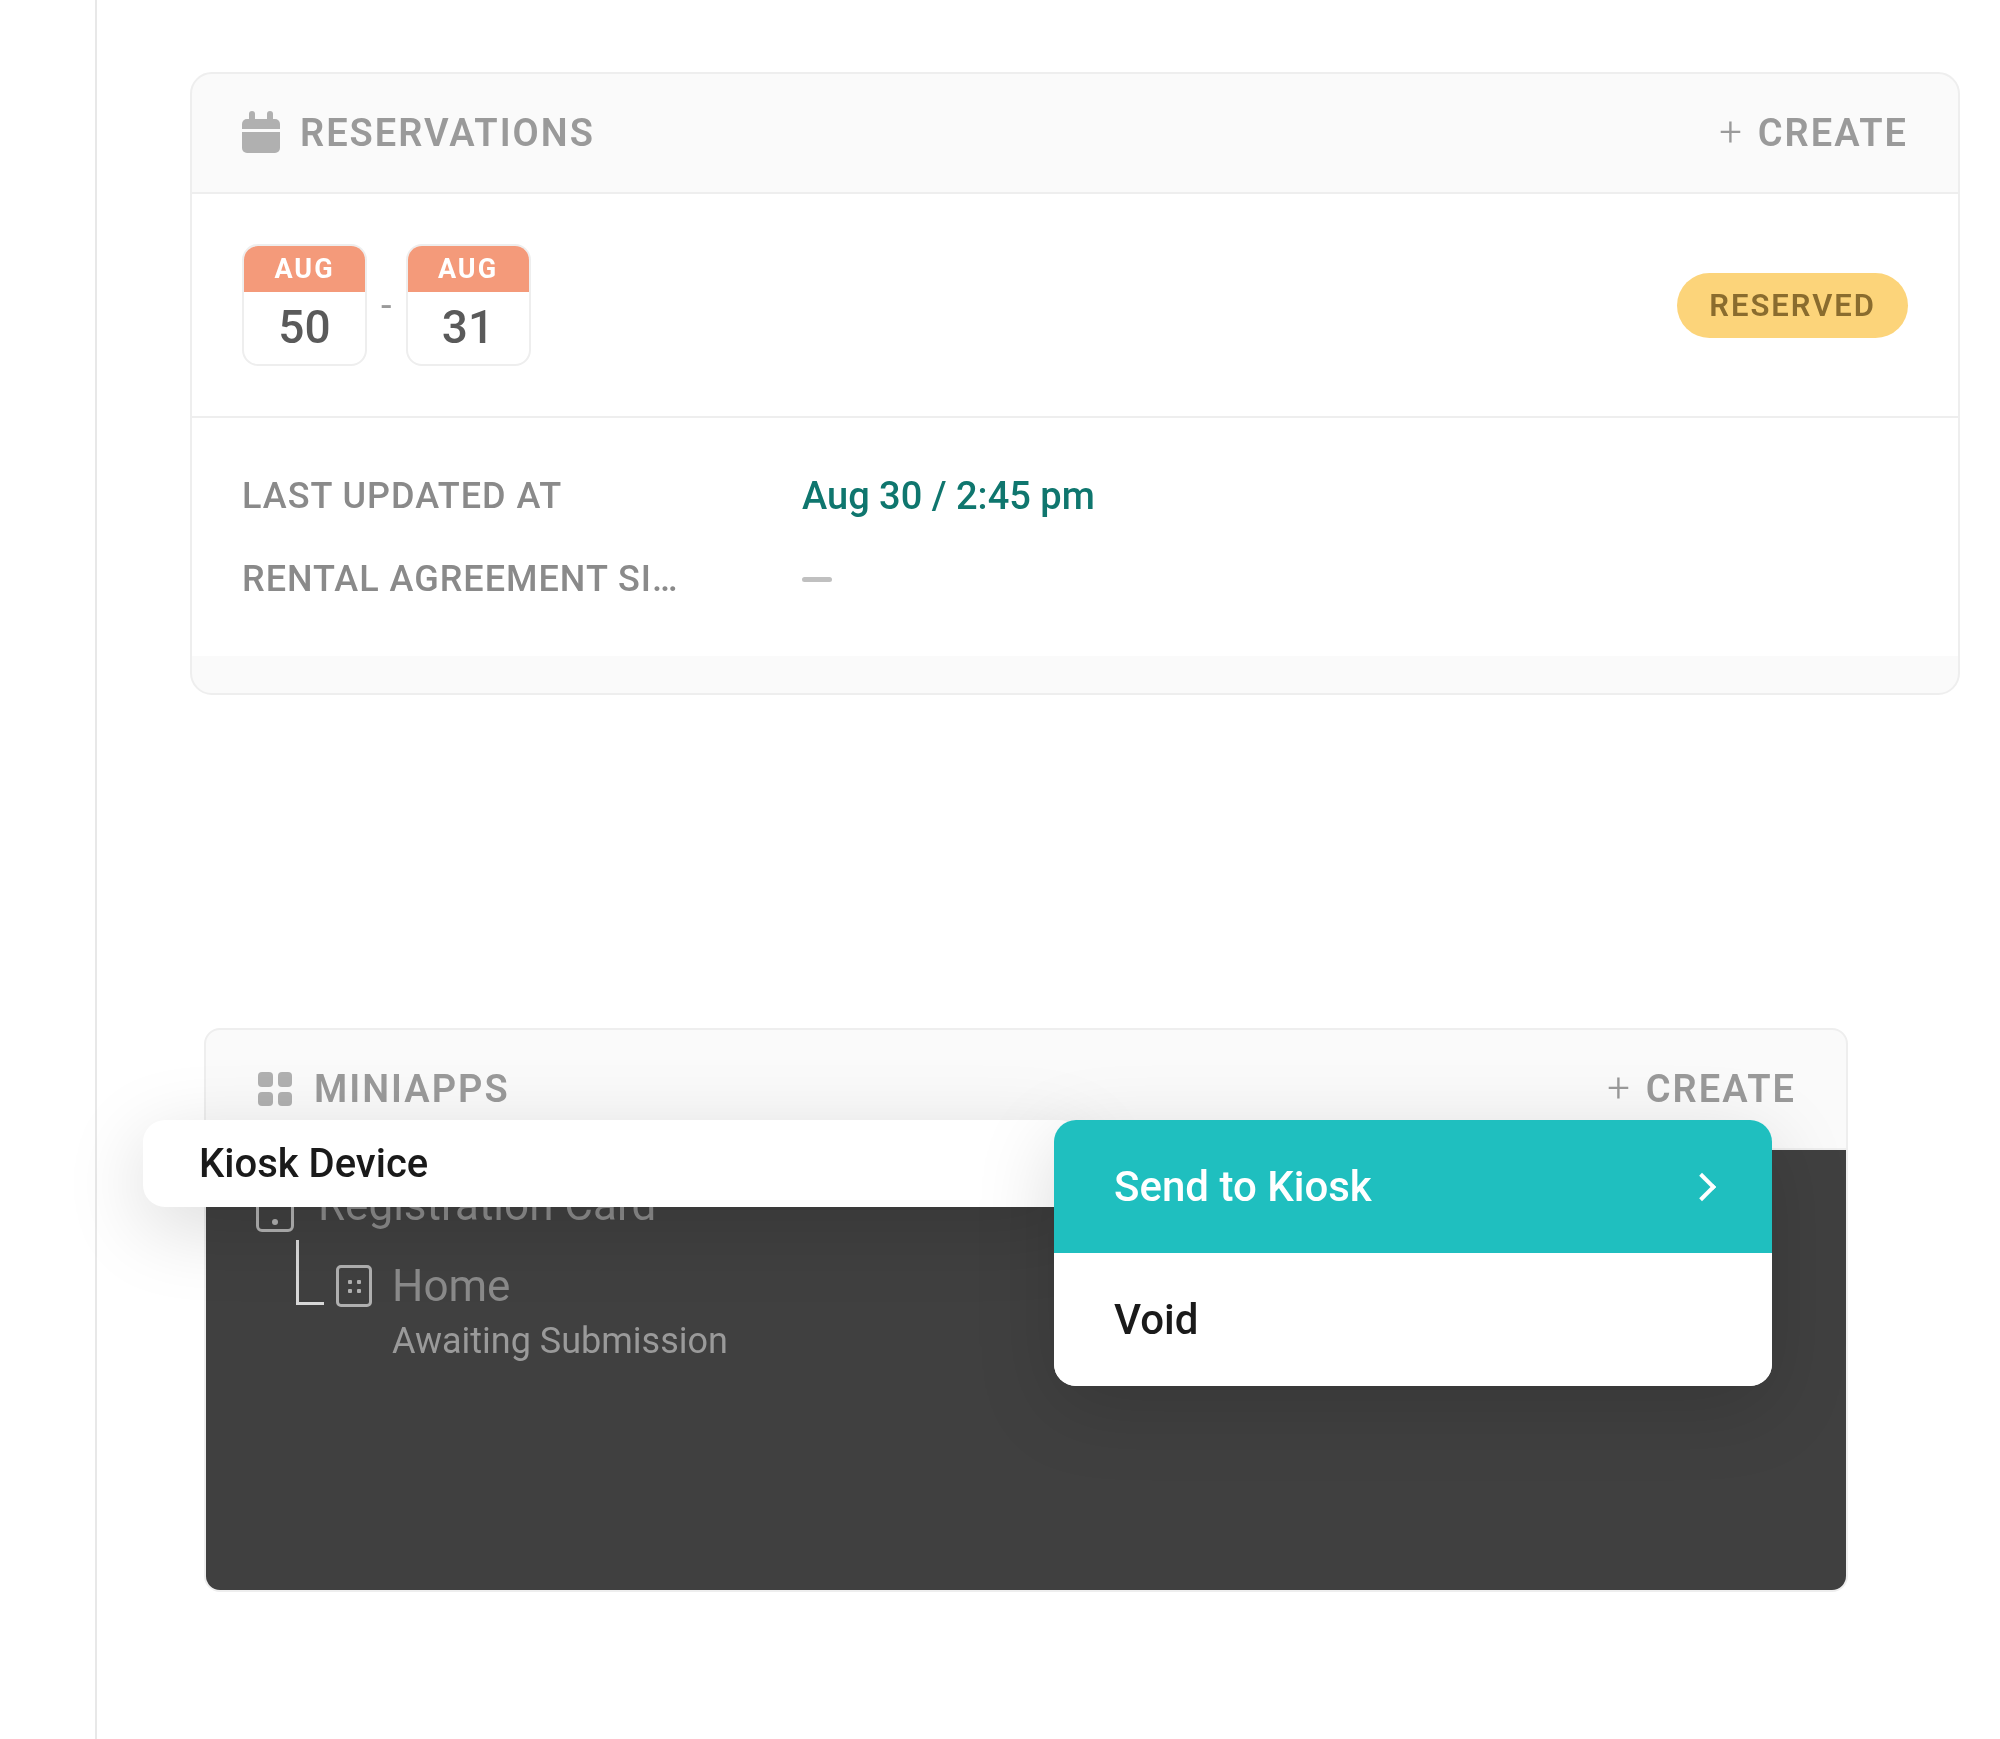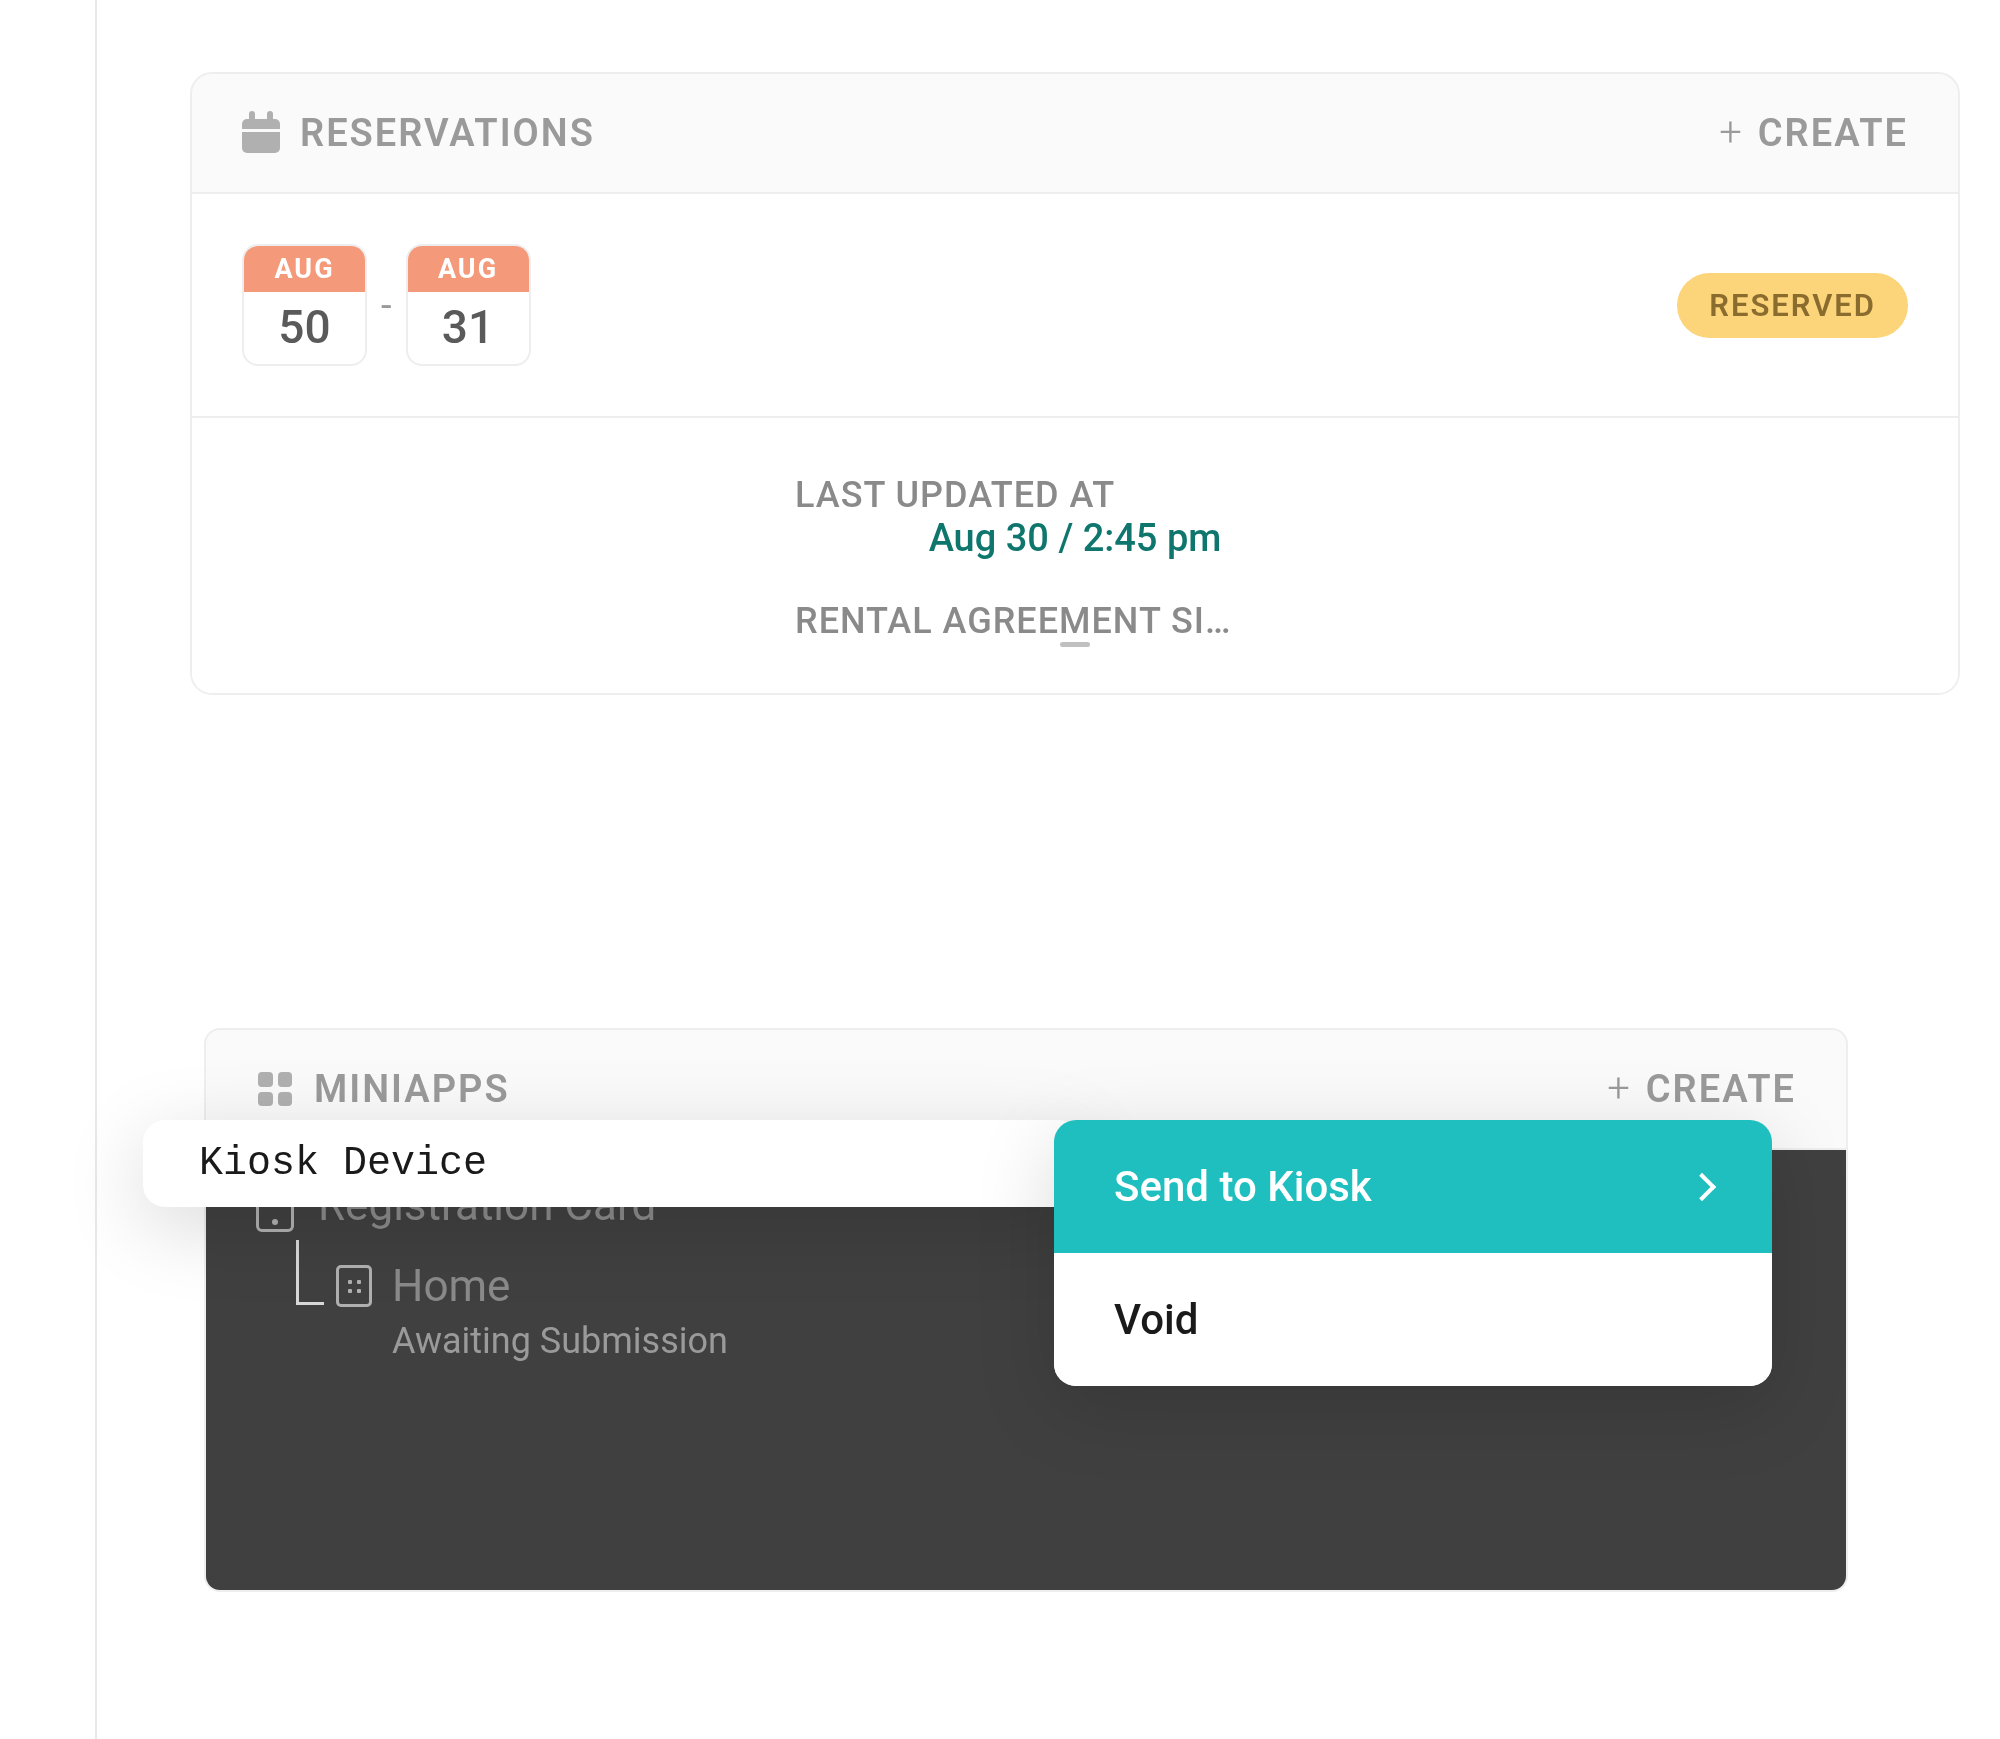--- a/index.html
+++ b/index.html
@@ -155,21 +155,20 @@
     
     .details-section {
       padding: 36px 50px;
       background: #ffffff;
     }
     
     .detail-row {
       display: flex;
       align-items: center;
       padding: 20px 0;
-      flex-direction: column;
     }
     
     .detail-label {
       font-size: 36px;
       font-weight: 500;
       letter-spacing: 1px;
       color: #8a8a8a;
       width: 560px;
       white-space: nowrap;
       overflow: hidden;
@@ -309,21 +308,20 @@
       display: flex;
       align-items: center;
       padding: 0 56px;
       z-index: 10;
     }
     
     .popup-label {
       font-size: 40px;
       font-weight: 500;
       color: #1a1a1a;
-      font-family: Liberation Mono, monospace;
     }
     
     .context-menu {
       position: absolute;
       left: 1054px;
       top: 1120px;
       width: 718px;
       background: #ffffff;
       border-radius: 22px;
       overflow: hidden;

